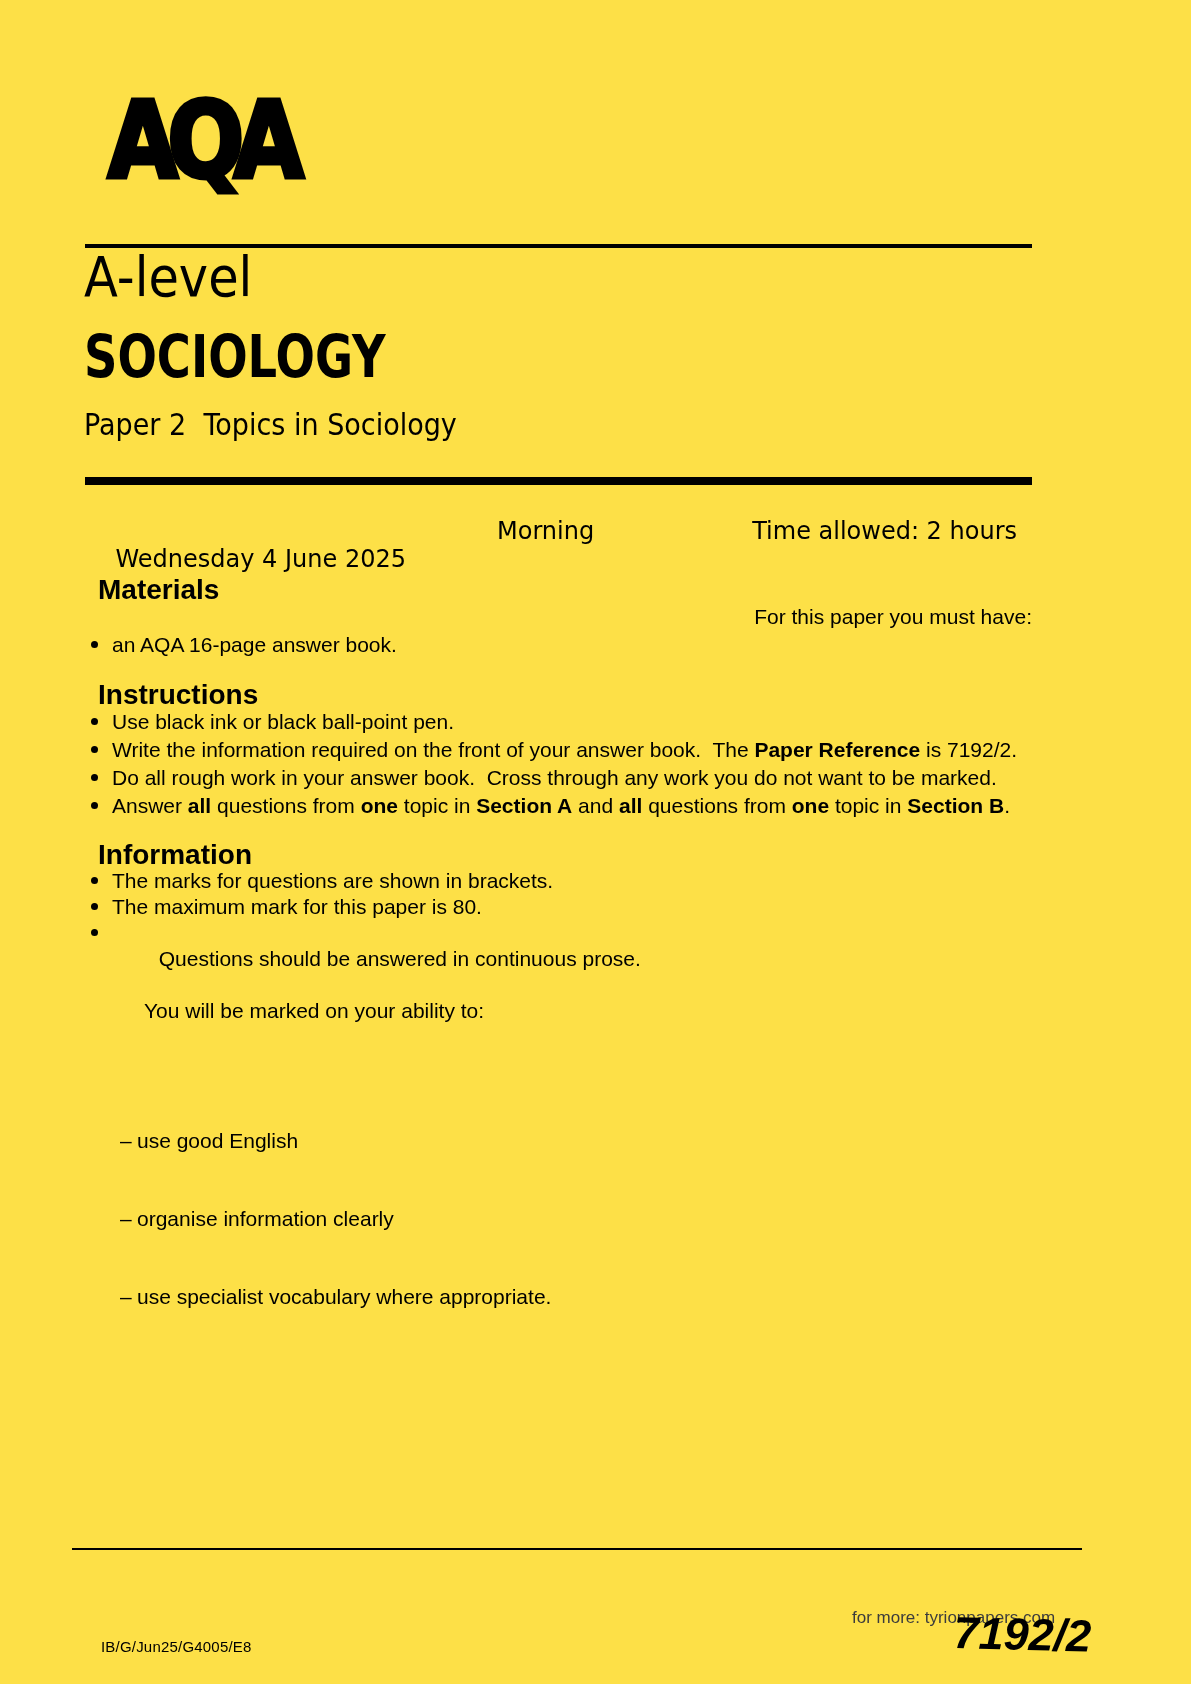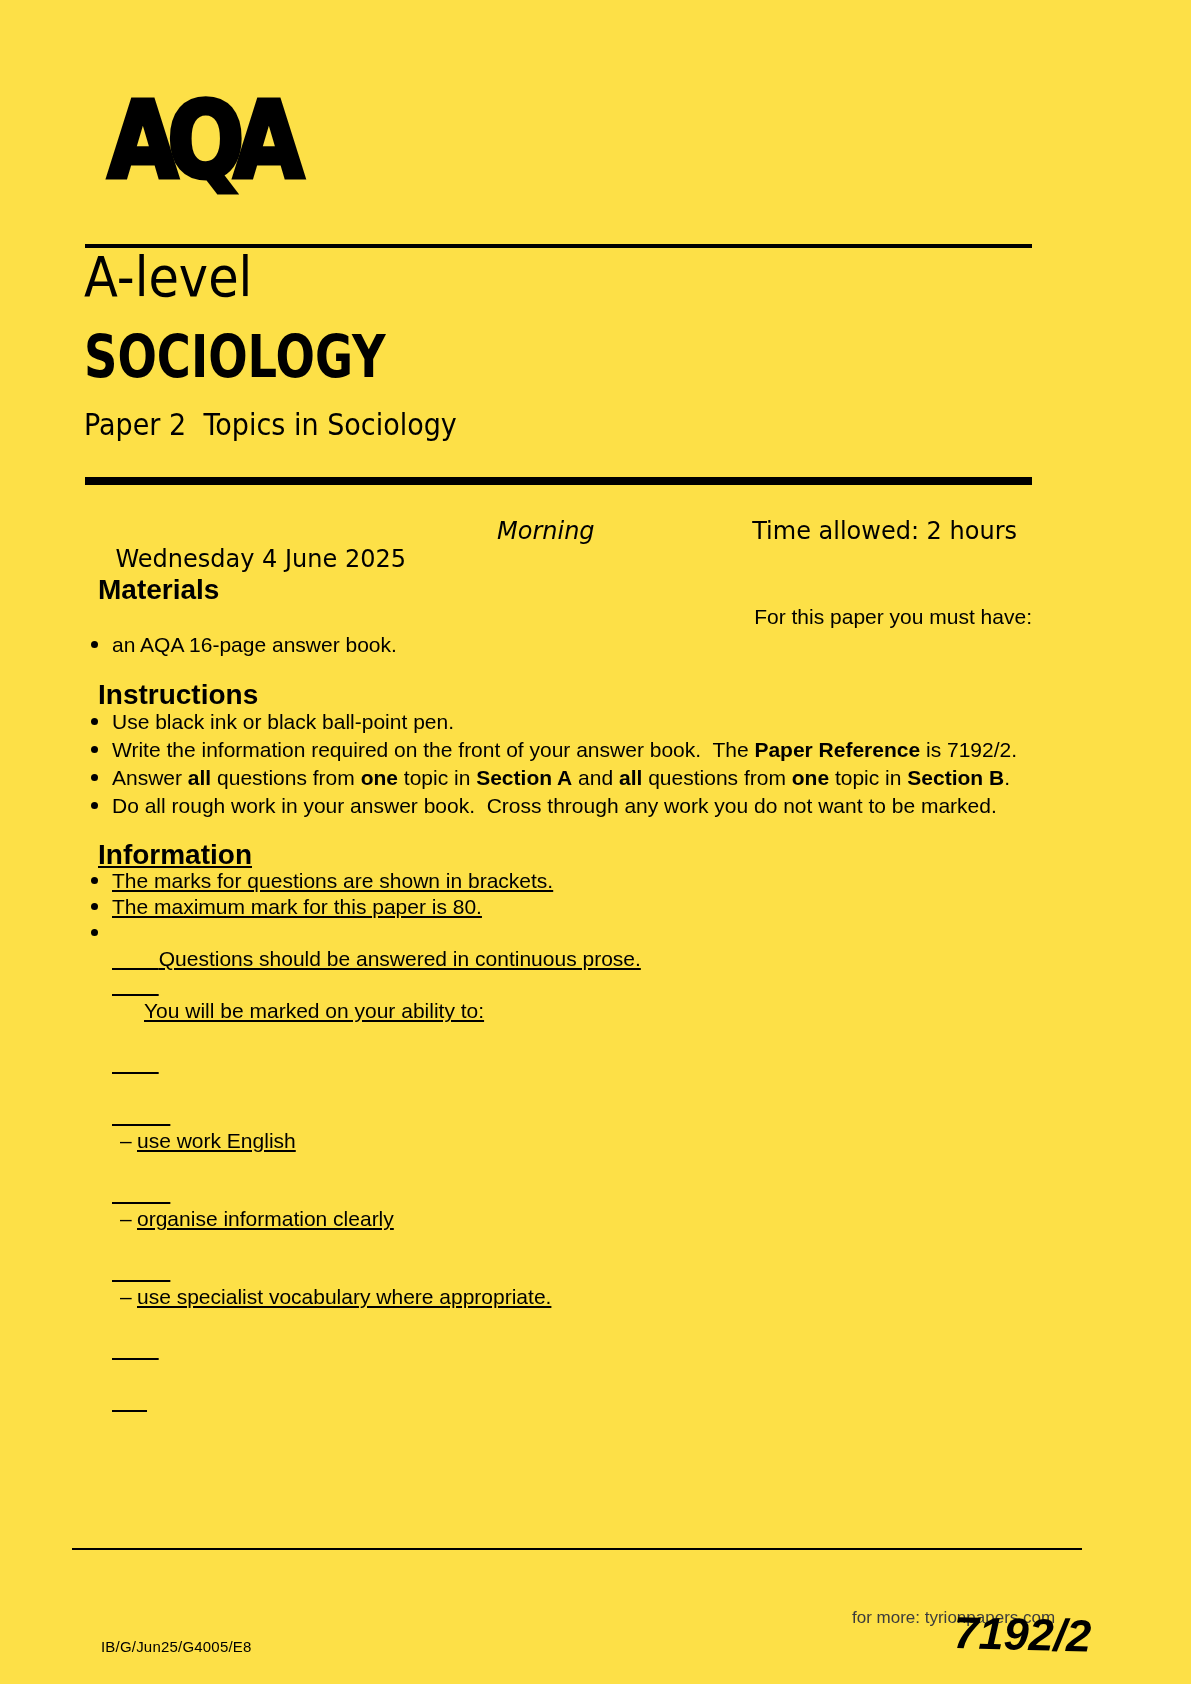--- a/index.html
+++ b/index.html
@@ -45,27 +45,27 @@
     font-weight:400; font-size:30px; line-height:1.1;
     transform:scaleX(0.9); transform-origin:left top;
     white-space:pre;
   }
   
   .date-row {
     position:absolute; left:85px; top:517px; width:947px; height:30px;
     font-family:"DejaVu Sans", sans-serif;
     font-size:24px; line-height:28px; white-space:pre;
   }
-  .date-row .session { position:absolute; left:412px; top:0;font-style:italic; }
+  .date-row .session { position:absolute; left:412px; top:0; }
   .date-row .time-allowed { position:absolute; right:15px; top:0; }
   
   .section { position:absolute; left:85px; width:947px; font-size:21px; }
   .sec-materials   { top:576px; }
   .sec-instructions{ top:681px; }
-  .sec-information { top:841px;text-decoration:underline; }
+  .sec-information { top:841px; }
   .sec-heading { font-size:28px; font-weight:700; line-height:27px;margin-left:13px; }
   .sec-intro   { line-height:28px; white-space:pre-wrap;text-align:right; }
   ul.bullets { list-style:none; }
   ul.bullets > li {
     position:relative; padding-left:27px; line-height:28px; white-space:pre-wrap;
   }
   .sec-information ul.bullets > li { line-height:26px; }
   ul.bullets > li::before {
     content:""; position:absolute; left:6px; top:10px;
     width:7px; height:7px; border-radius:50%; background:#000;
@@ -123,35 +123,35 @@
     <ul class="bullets">
       <li>an AQA 16-page answer book.</li>
     </ul>
   </div>
 
   <div class="section sec-instructions">
     <div class="sec-heading">Instructions</div>
     <ul class="bullets">
       <li>Use black ink or black ball-point pen.</li>
       <li>Write the information required on the front of your answer book.  The <b>Paper Reference</b> is 7192/2.</li>
+      <li>Do all rough work in your answer book.  Cross through any work you do not want to be marked.</li>
       <li>Answer <b>all</b> questions from <b>one</b> topic in <b>Section A</b> and <b>all</b> questions from <b>one</b> topic in <b>Section B</b>.</li>
-      <li>Do all rough work in your answer book.  Cross through any work you do not want to be marked.</li>
     </ul>
   </div>
 
   <div class="section sec-information">
     <div class="sec-heading">Information</div>
     <ul class="bullets">
       <li>The marks for questions are shown in brackets.</li>
       <li>The maximum mark for this paper is 80.</li>
       <li>
         <span>Questions should be answered in continuous prose.</span>
         <div class="marked-intro">You will be marked on your ability to:</div>
         <ul class="dash-list">
-          <li>use work English</li>
+          <li>use good English</li>
           <li>organise information clearly</li>
           <li>use specialist vocabulary where appropriate.</li>
         </ul>
       </li>
     </ul>
   </div>
 
   <div class="rule-footer"></div>
   <div class="footer-code">IB/G/Jun25/G4005/E8</div>
   <div class="footer-promo">for more: tyrionpapers.com</div>

